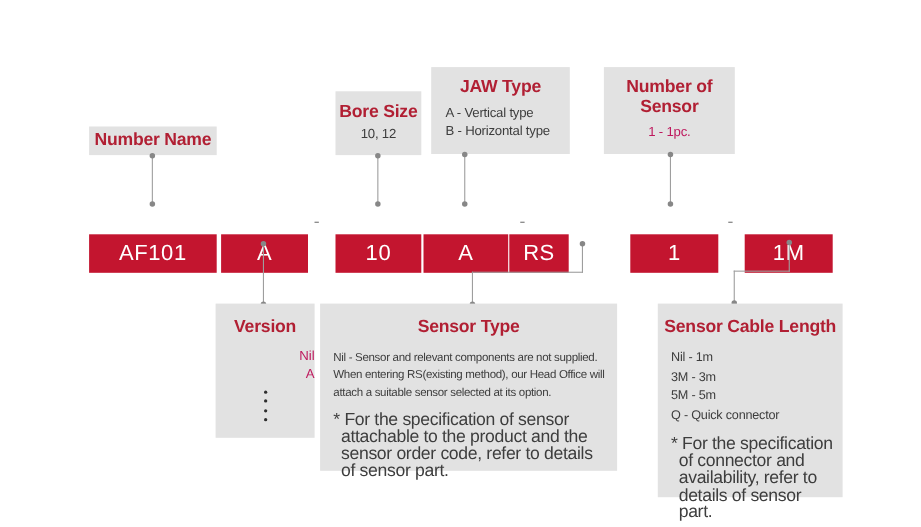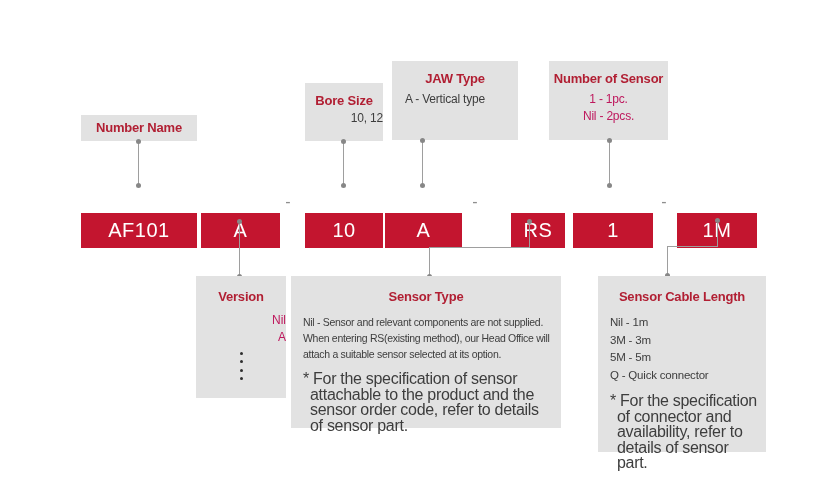--- a/index.html
+++ b/index.html
@@ -1,21 +1,21 @@
 <!DOCTYPE html>
 <html><head>
 <meta charset="utf-8">
 <style>
   html,body{margin:0;padding:0;background:#ffffff;}
   body{font-family:"Liberation Sans", sans-serif;}
   .stage{position:relative;width:837px;height:479px;background:#ffffff;overflow:hidden;}
 
   
   .gbox{position:absolute;background:#e2e2e2;}
-  .gtitle{font-weight:bold;color:#b11f33;font-size:13px;text-align:center;letter-spacing:-0.2px;}
+  .gtitle{font-weight:bold;color:#b11f33;font-size:16px;text-align:center;letter-spacing:-0.2px;}
   .gtext{color:#3d3d3d;font-size:12px;letter-spacing:-0.2px;}
 
   
   .rbox{position:absolute;top:185px;height:35px;background:#c3152f;color:#ffffff;
         font-size:20px;letter-spacing:0.5px;text-align:center;line-height:35px;margin-top:28px;}
 
   
   .sep{position:absolute;top:192px;width:14px;text-align:center;
        font-size:16px;color:#8e8e8e;line-height:20px;}
 
@@ -39,56 +39,56 @@
 <body>
 
 <div class="stage">
 
   <div class="gbox" style="left:81px;top:115px;width:116px;height:26px;">
     <div class="gtitle" style="line-height:26px;">Number Name</div>
   </div>
 
   <div class="gbox" style="left:305px;top:83px;width:78px;height:58px;">
     <div class="gtitle" style="margin-top:10px;">Bore Size</div>
-    <div class="gtext" style="text-align:right;margin-top:3px;">10, 12</div>
+    <div class="gtext" style="text-align:center;margin-top:3px;">10, 12</div>
   </div>
 
   <div class="gbox" style="left:392px;top:61px;width:126px;height:79px;">
     <div class="gtitle" style="margin-top:10px;">JAW Type</div>
     <div class="gtext" style="margin:5px 0 0 13px;line-height:17px;">
       <div>A - Vertical type</div>
+      <div>B - Horizontal type</div>
     </div>
   </div>
 
   <div class="gbox" style="left:549px;top:61px;width:119px;height:79px;">
     <div class="gtitle" style="margin-top:10px;">Number of Sensor</div>
     <div class="gtext centered-opts" style="margin-top:5px;">
       <div>1 - 1pc.</div>
-      <div>Nil - 2pcs.</div>
     </div>
   </div>
 
   <div class="vline" style="left:138px;top:142px;height:44px;"></div>
   <div class="vline" style="left:343px;top:142px;height:44px;"></div>
   <div class="vline" style="left:422px;top:141px;height:45px;"></div>
   <div class="vline" style="left:609px;top:141px;height:45px;"></div>
   <div class="cdot" style="left:136px;top:139px;"></div>
   <div class="cdot" style="left:136px;top:183px;"></div>
   <div class="cdot" style="left:341px;top:139px;"></div>
   <div class="cdot" style="left:341px;top:183px;"></div>
   <div class="cdot" style="left:420px;top:138px;"></div>
   <div class="cdot" style="left:420px;top:183px;"></div>
   <div class="cdot" style="left:607px;top:138px;"></div>
   <div class="cdot" style="left:607px;top:183px;"></div>
 
   <div class="rbox" style="left:81px;width:116px;">AF101</div>
   <div class="rbox" style="left:201px;width:79px;">A</div>
   <div class="rbox" style="left:305px;width:78px;">10</div>
   <div class="rbox" style="left:385px;width:77px;">A</div>
-  <div class="rbox" style="left:511px;width:54px;">RS</div>
+  <div class="rbox" style="left:463px;width:54px;">RS</div>
   <div class="rbox" style="left:573px;width:80px;">1</div>
   <div class="rbox" style="left:677px;width:80px;">1M</div>
 
   <div class="sep" style="left:281px;">-</div>
   <div class="sep" style="left:468px;">-</div>
   <div class="sep" style="left:657px;">-</div>
 
   <div class="vline" style="left:239px;top:221px;height:56px;"></div>
   <div class="cdot" style="left:237px;top:219px;"></div>
   <div class="cdot" style="left:237px;top:274px;"></div>

